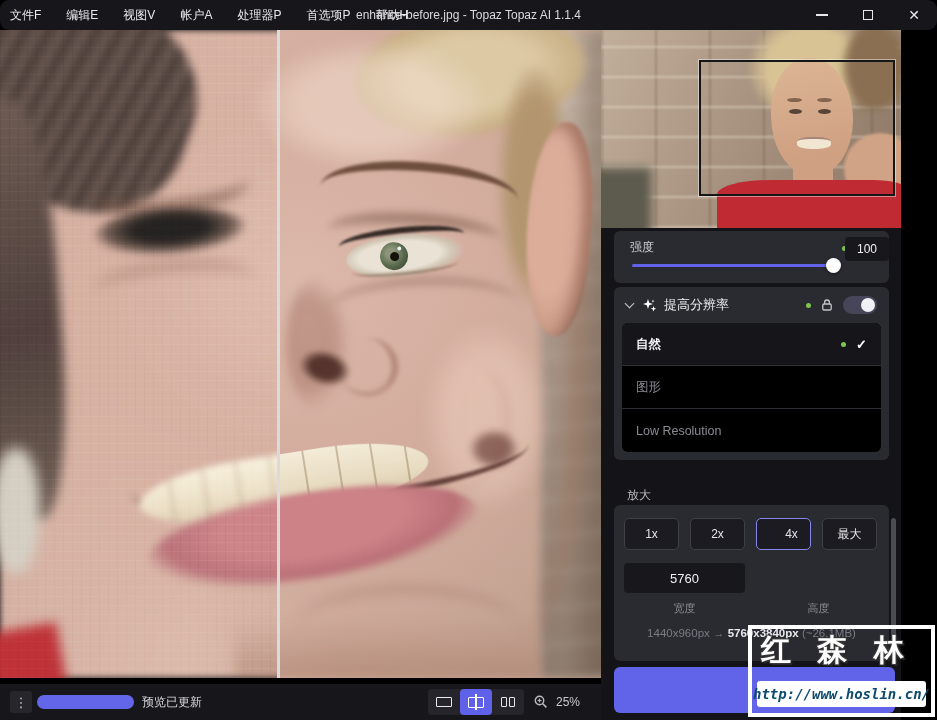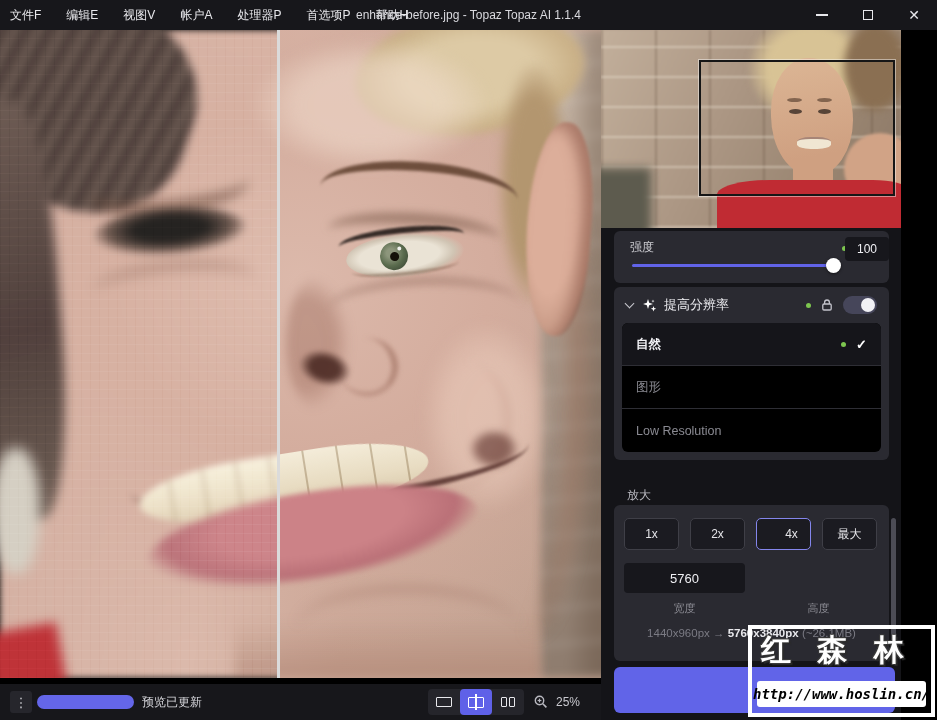--- a/index.html
+++ b/index.html
@@ -1,20 +1,20 @@
 <!DOCTYPE html>
 <html><head>
 <meta charset="utf-8">
 <style>
   * { margin:0; padding:0; box-sizing:border-box; }
   html,body { width:937px; height:720px; overflow:hidden; background:#000;
     font-family:"Liberation Sans", sans-serif; -webkit-font-smoothing:antialiased; }
 
   
-  .titlebar { position:absolute; left:0; top:0; width:937px; height:30px; background:#17171b; z-index:30; }
+  .titlebar { position:absolute; left:0; top:0; width:937px; height:30px; background:#17171b; z-index:30;border-radius:9px; }
   .menus { position:absolute; left:10px; top:0; height:30px; display:flex; align-items:center; gap:25px; }
   .menus span { font-size:12px; color:#e8e8ec; cursor:default; }
   .win-title { position:absolute; left:0; right:0; top:0; height:30px; display:flex; align-items:center;
     justify-content:center; font-size:12px; color:#d9d9de; pointer-events:none; }
   .win-controls { position:absolute; right:0; top:0; height:30px; display:flex; align-items:center; }
   .win-btn { width:46px; height:30px; display:flex; align-items:center; justify-content:center; color:#e8e8ec; }
   .glyph-min { width:12px; height:2px; background:#e8e8ec; }
   .glyph-max { width:10px; height:10px; border:1.5px solid #e8e8ec; }
   .glyph-close { font-size:14px; line-height:1; }
 
@@ -208,21 +208,21 @@
     border:none; border-radius:6px; }
 
   
   .watermark { position:absolute; left:748px; top:625px; width:187px; height:92px; border:4px solid #fff; z-index:40; }
   .wm-name { position:absolute; left:0; right:0; top:1px; text-align:left; font-size:30px; font-weight:bold;
     color:#fff; letter-spacing:9px; text-indent:9px;
     text-shadow:-1px -1px 0 #3a3a3a, 1px -1px 0 #3a3a3a, -1px 1px 0 #3a3a3a, 2px 2px 1px #2a2a2a; }
   .wm-url { position:absolute; left:5px; right:5px; bottom:6px; height:26px; background:#fff; border-radius:3px;
     display:flex; align-items:center; justify-content:center; }
   .wm-url span { font-family:"DejaVu Sans Mono", monospace; font-style:italic; font-weight:bold;
-    font-size:14px; color:#000000; }
+    font-size:14px; color:#0c4a6e; }
 
   svg { display:block; }
 </style>
 </head>
 <body>
 
 <div class="titlebar">
   <div class="menus">
     <span>文件F</span>
     <span>编辑E</span>

